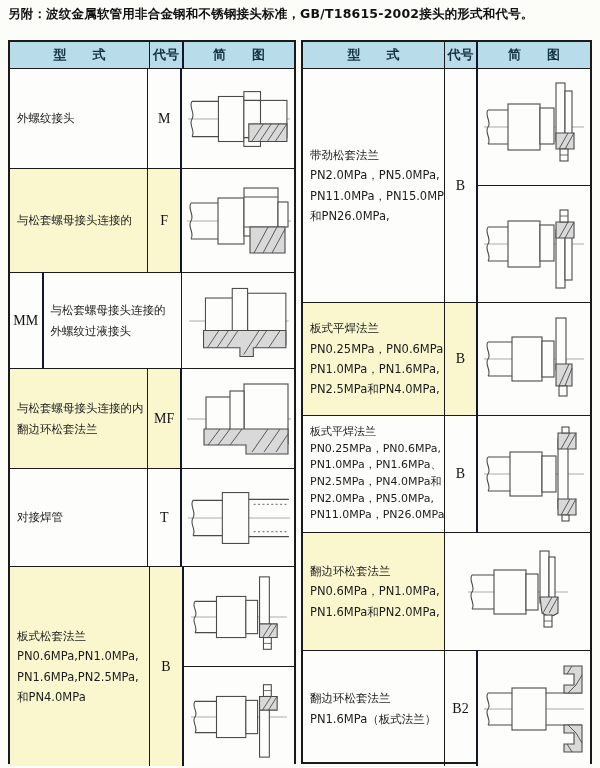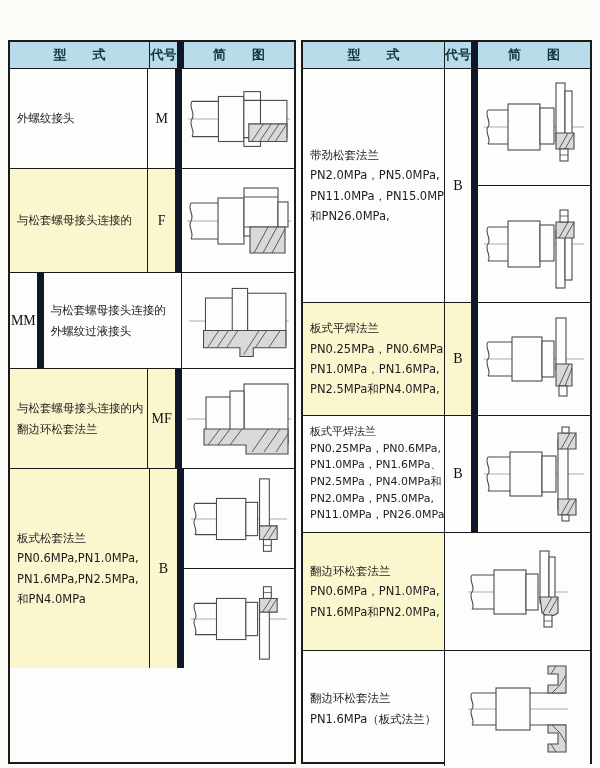--- a/index.html
+++ b/index.html
@@ -10,36 +10,37 @@
   #left-half{left:8px;width:288px;}
   #right-half{left:301px;width:291px;}
   .trow{display:flex;border-top:1px solid #1a1a1a;box-sizing:border-box;min-height:0;}
   .trow:first-child{border-top:none;}
   .thead{flex:0 0 26px;background:#b9dcea;}
   .thead .cell{background:#b9dcea !important;display:flex;align-items:center;justify-content:center;font-size:13px;font-weight:600;color:#14313f;padding:0;}
   .cell{box-sizing:border-box;}
   .c-type{border-right:1px solid #1a1a1a;display:flex;align-items:center;font-size:11.5px;line-height:1.78;color:#1c1c1c;padding:4px 3px 4px 7px;white-space:pre;overflow:hidden;}
   #left-half .c-type{width:140px;}
   #right-half .c-type{width:142px;}
-  .c-code{border-right:7px solid #0f172a;display:flex;align-items:center;justify-content:center;font-family:"Liberation Serif","DejaVu Serif",serif;font-size:14px;color:#111;}
+  .c-code{border-right:2px solid #0f172a;display:flex;align-items:center;justify-content:center;font-family:"Liberation Serif","DejaVu Serif",serif;font-size:14px;color:#111;}
   #left-half .c-code{width:34px;}
   #right-half .c-code{width:33px;}
   .c-diag{flex:1;display:flex;align-items:center;justify-content:center;background:#fdfdfc;min-height:0;font-family:Liberation Serif, serif;}
   .c-diag.split{flex-direction:column;padding:0;align-items:stretch;}
   .sub{flex:1;display:flex;align-items:center;justify-content:center;min-height:0;}
   .sub + .sub{border-top:1px solid #1a1a1a;}
   .highlight .c-type,.highlight .c-code{background:#faf7cf;}
   .tight{line-height:1.52 !important;font-size:11px !important;}
   svg{display:block;}
 </style>
 </head>
 <body>
 
 <div class="page">
 
+  <div class="doc-title">另附：波纹金属软管用非合金钢和不锈钢接头标准，GB/T18615-2002接头的形式和代号。</div>
 
   <div class="half" id="left-half">
     <div class="trow thead">
       <div class="cell c-type">型　　式</div>
       <div class="cell c-code">代号</div>
       <div class="cell c-diag">简　　图</div>
     </div>
 
     <div class="trow" style="flex:0 0 100px">
       <div class="cell c-type">外螺纹接头</div>
@@ -110,20 +111,36 @@
             <rect x="24" y="25" width="28" height="47" fill="#fdfdfc"></rect>
             <rect x="62" y="12" width="44" height="60" fill="#fdfdfc"></rect>
             <rect x="48" y="19" width="14" height="53" fill="#fdfdfc"></rect>
             <path d="M22 57 H106 V82 H64 V73 H22 Z" fill="#d9d9d9"></path>
             <path d="M26 73 L38 57 M36 73 L48 57 M48 73 L60 57 M70 80 L86 57 M82 80 L98 57 M94 80 L106 62" stroke-width="0.9"></path>
           </g>
         </svg>
       </div>
     </div>
 
+    <div class="trow" style="flex:0 0 98px">
+      <div class="cell c-type">对接焊管</div>
+      <div class="cell c-code">T</div>
+      <div class="cell c-diag">
+        <svg width="112" height="92" viewBox="0 0 112 94">
+          <g stroke="#4a4a4a" fill="none" stroke-width="1.1">
+            <path d="M5 47 H109" stroke-width="0.7" stroke="#888"></path>
+            <path d="M10 29 H40 M10 65 H40"></path>
+            <path d="M10 29 c-4 6 4 12 0 18 c-4 6 4 12 0 18"></path>
+            <rect x="40" y="21" width="27" height="52" fill="#fdfdfc"></rect>
+            <path d="M67 28 H108 M67 66 H108"></path>
+            <path d="M72 33 H106 M72 61 H106" stroke-dasharray="2 2.5" stroke-width="0.9"></path>
+          </g>
+        </svg>
+      </div>
+    </div>
 
     <div class="trow highlight" style="flex:0 0 200px">
       <div class="cell c-type">板式松套法兰
 PN0.6MPa,PN1.0MPa,
 PN1.6MPa,PN2.5MPa,
 和PN4.0MPa</div>
       <div class="cell c-code">B</div>
       <div class="cell c-diag split">
         <div class="sub">
           <svg width="106" height="92" viewBox="0 0 106 94">
@@ -282,20 +299,21 @@
             <rect x="80" y="72" width="8" height="12" fill="#fdfdfc"></rect>
             <path d="M80 78 H88" stroke-width="0.8"></path>
           </g>
         </svg>
       </div>
     </div>
 
     <div class="trow" style="flex:0 0 116px">
       <div class="cell c-type">翻边环松套法兰
 PN1.6MPa（板式法兰）</div>
+      <div class="cell c-code">B2</div>
       <div class="cell c-diag">
         <svg width="108" height="106" viewBox="0 0 108 98">
           <g stroke="#4a4a4a" fill="none" stroke-width="1.1">
             <path d="M4 49 H104" stroke-width="0.7" stroke="#888"></path>
             <path d="M8 33 H32 M8 65 H32"></path>
             <path d="M8 33 c-4 5 4 11 0 16 c-4 5 4 11 0 16"></path>
             <rect x="32" y="28" width="34" height="42" fill="#fdfdfc"></rect>
             <path d="M66 33 H102 M66 65 H102"></path>
             <path d="M84 6 H102 V33 H84 V25 H94 V14 H84 Z" fill="#d9d9d9"></path>
             <path d="M87 14 L92 6 M96 25 L102 15 M88 33 L96 25" stroke-width="0.9"></path>

